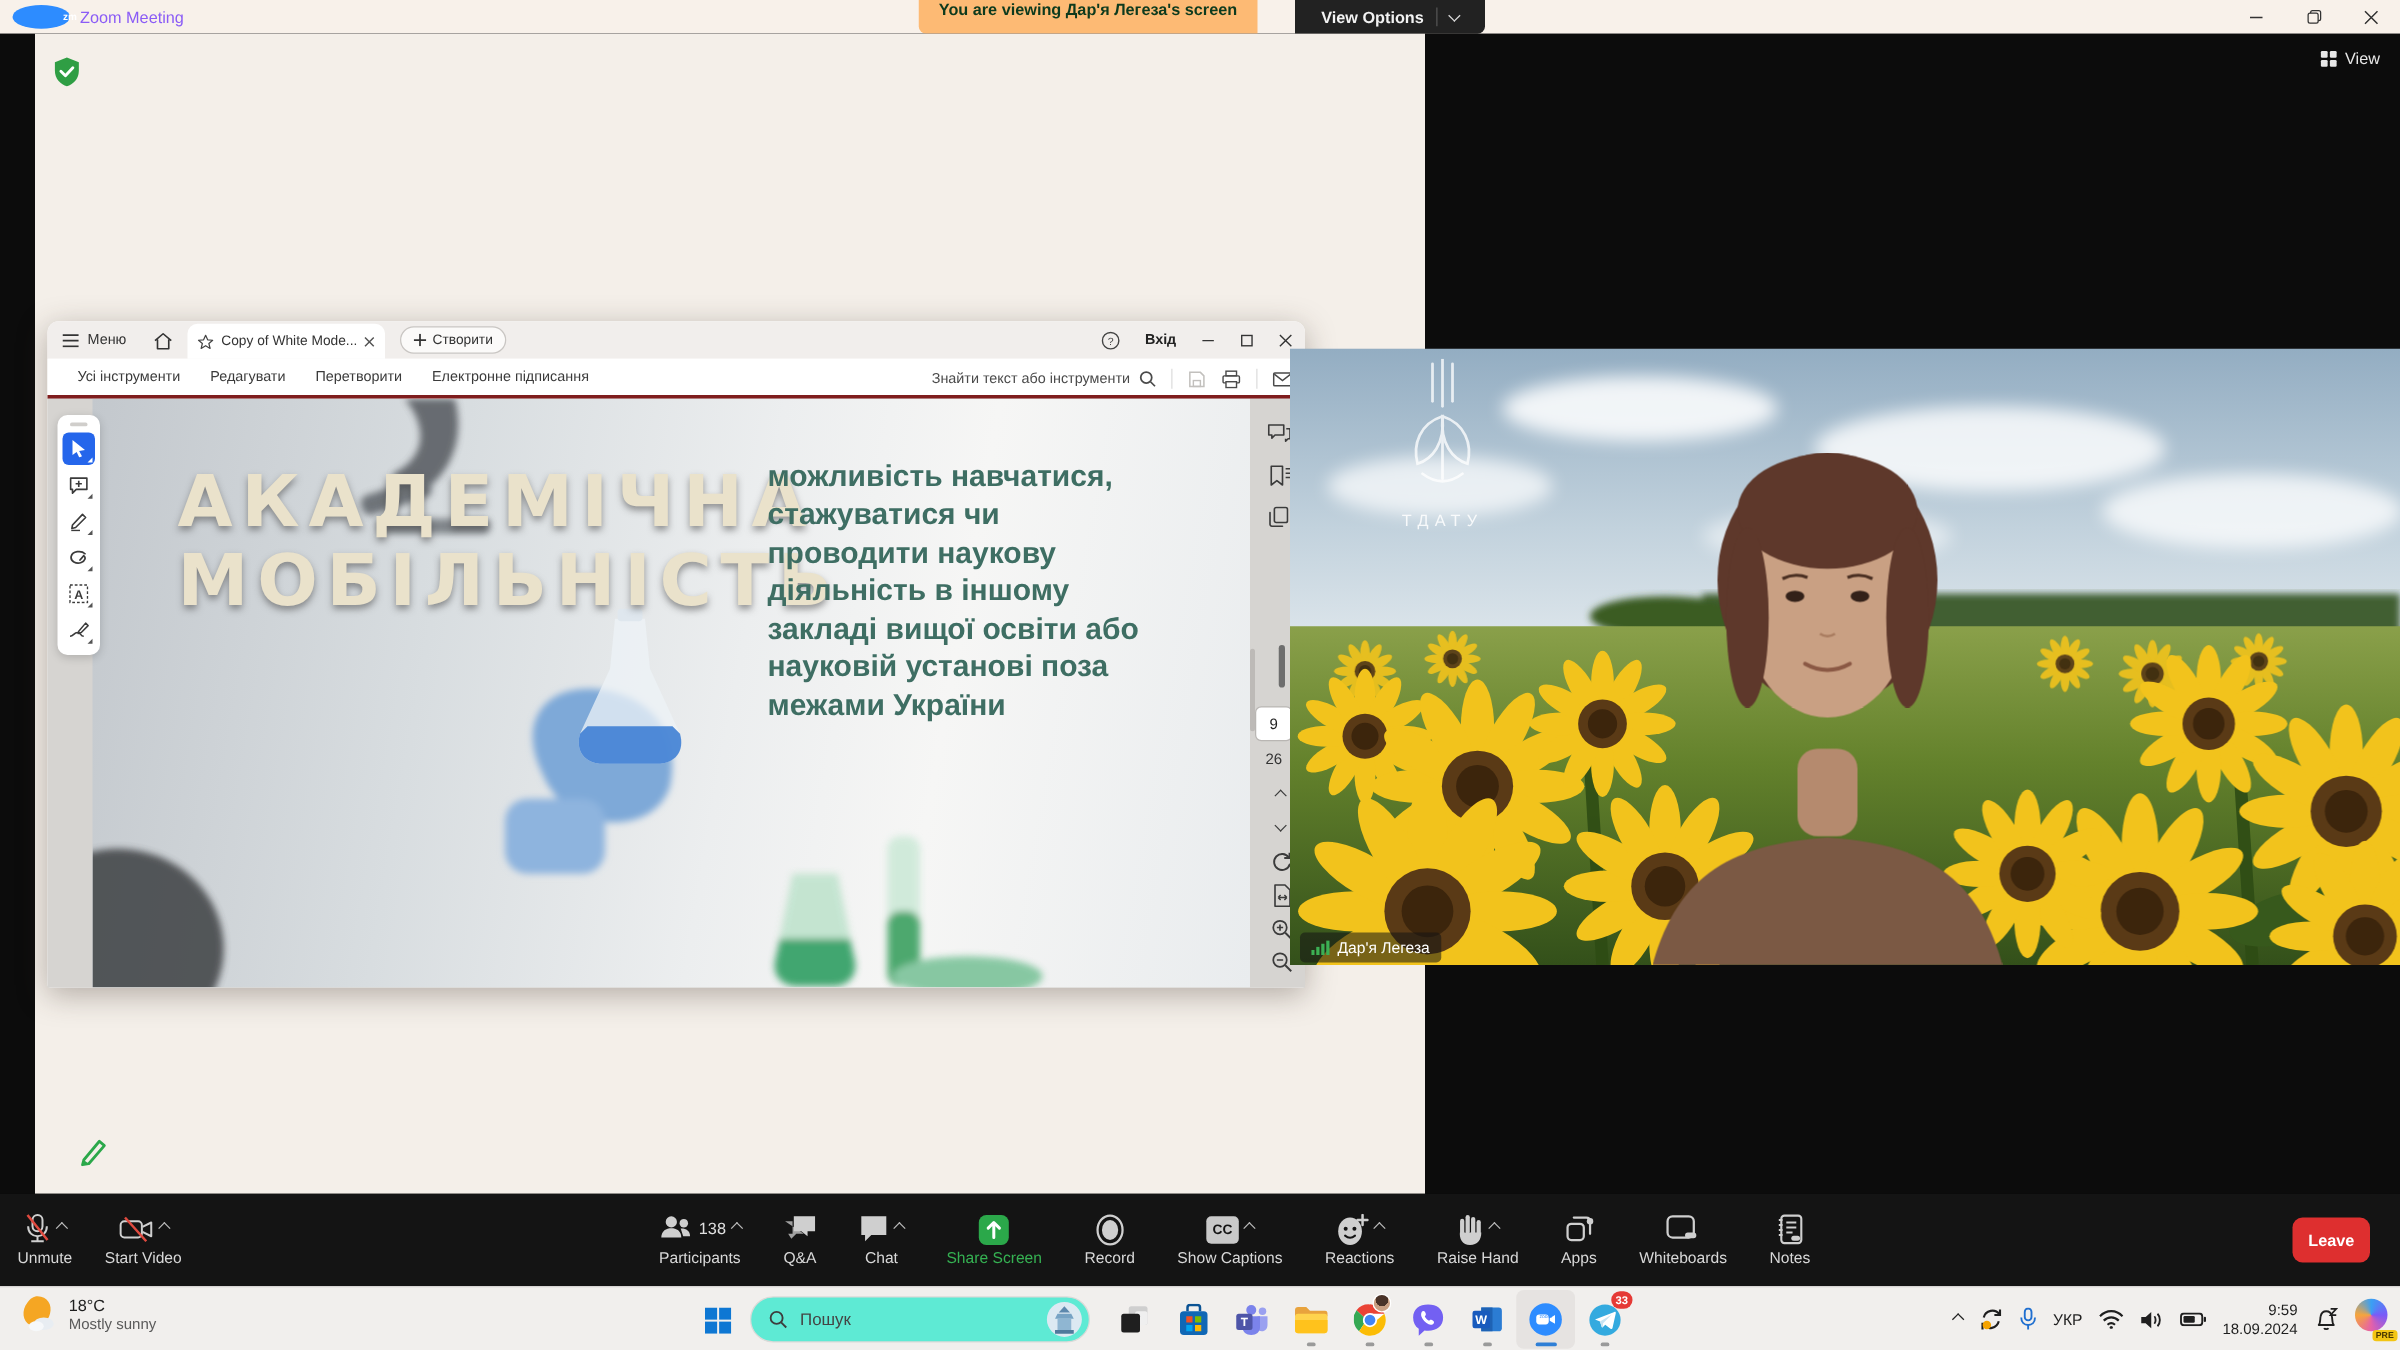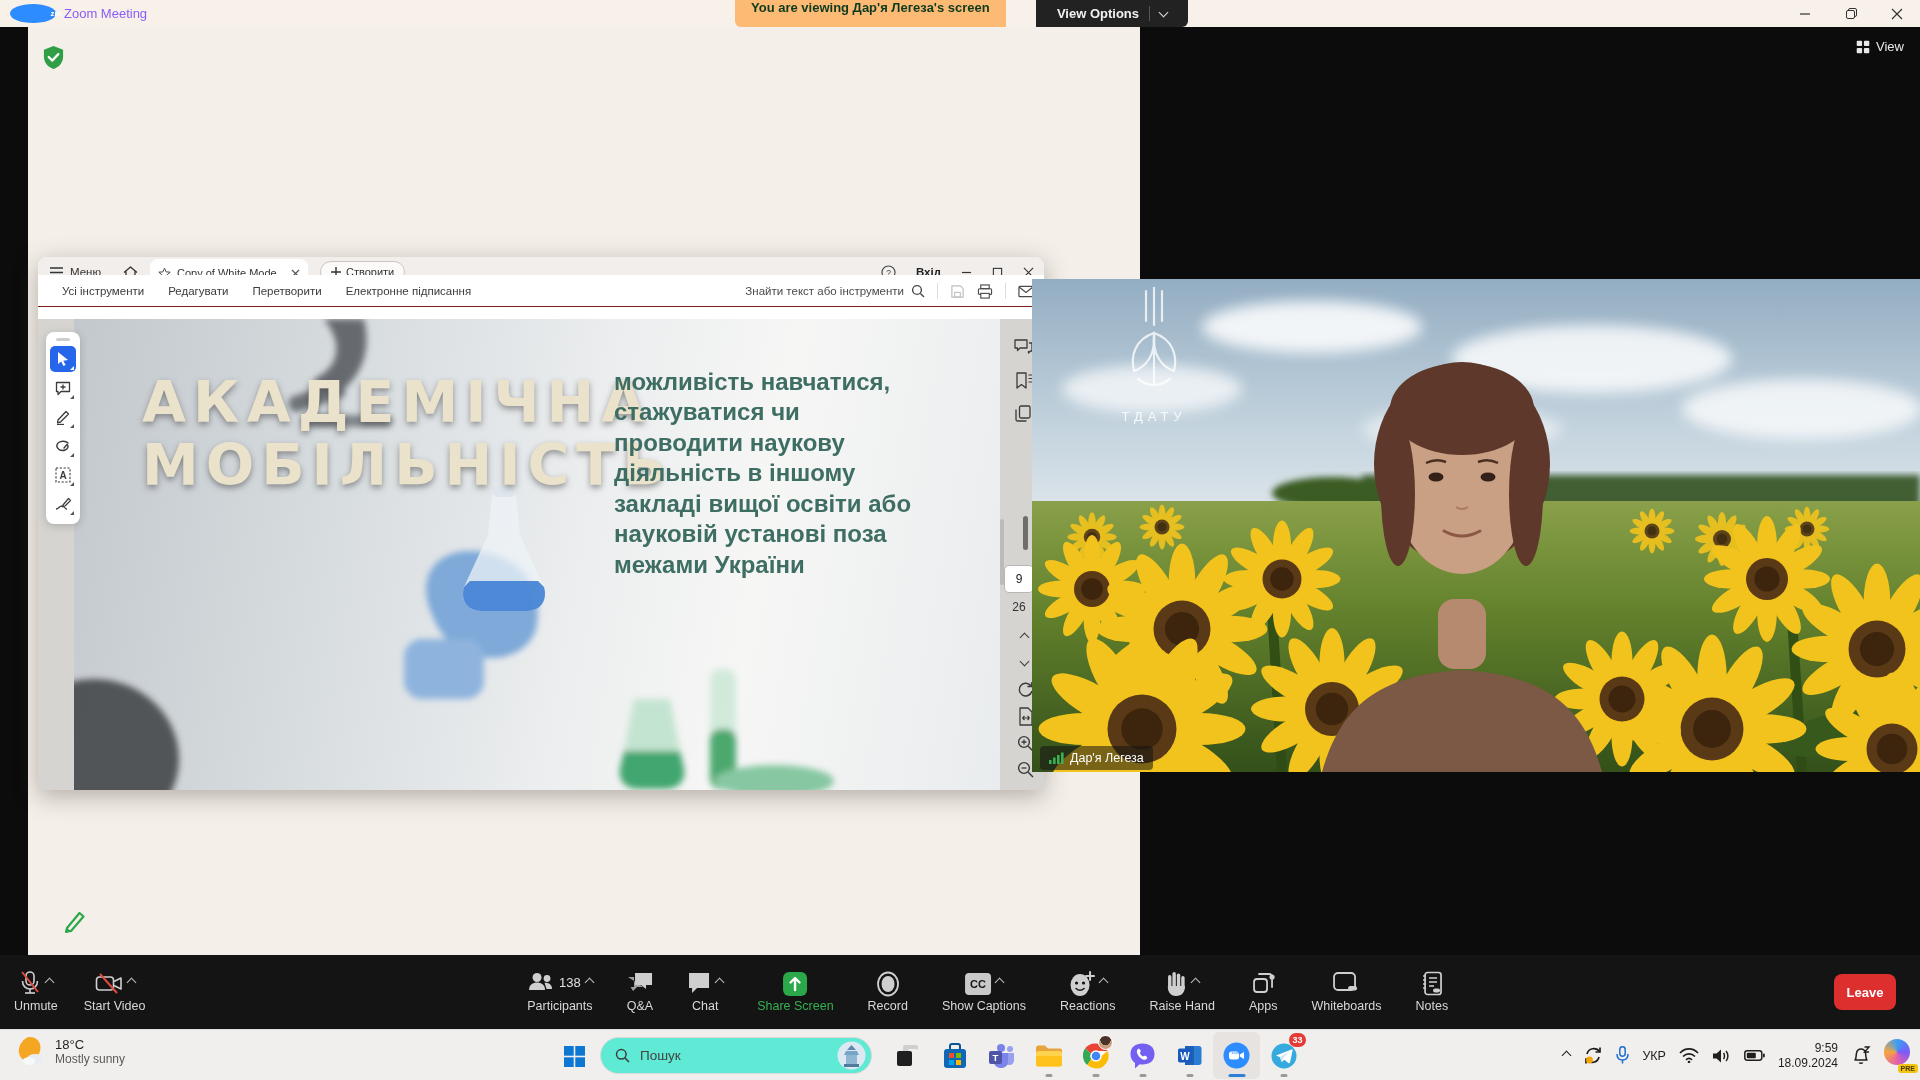--- a/index.html
+++ b/index.html
@@ -40,21 +40,21 @@
   .ac-titlebar { position:absolute; left:0; top:0; width:100%; height:30px; background:#f1eeec; border-radius:9px 9px 0 0; }
   .ac-menu { position:absolute; left:12px; top:0; height:30px; display:flex; align-items:center; gap:7px; color:#333; font-size:11.5px; cursor:pointer; }
   .ac-home { position:absolute; left:80px; top:6px; width:24px; height:19px; display:flex; align-items:center; justify-content:center; }
   .ac-tab { position:absolute; left:112px; top:2px; width:158px; height:28px; background:#fff; border-radius:8px 8px 0 0;
     display:flex; align-items:center; gap:6px; padding:0 8px; }
   .ac-tab-title { font-size:11px; color:#333; white-space:nowrap; overflow:hidden; flex:1; }
   .ac-create { position:absolute; left:282px; top:4px; height:22px; border:1px solid #c9c6c3; border-radius:12px;
     display:flex; align-items:center; gap:5px; padding:0 10px; font-size:11px; color:#333; background:#fbfaf9; cursor:pointer; }
   .ac-right { position:absolute; right:10px; top:0; height:30px; display:flex; align-items:center; gap:20px; }
   .ac-signin { font-size:11.5px; color:#222; font-weight:bold; cursor:pointer; }
-  .ac-toolbar { position:absolute; left:0; top:18px; width:100%; height:32px; background:#fff; border-bottom:1px solid #7f1d1d;
+  .ac-toolbar { position:absolute; left:0; top:30px; width:100%; height:32px; background:#fff; border-bottom:3px solid #7f1d1d;
     display:flex; align-items:center; }
   .ac-tool-item { font-size:11.5px; color:#3b3b3b; margin-left:24px; cursor:pointer; }
   .ac-tb-right { position:absolute; right:10px; top:0; height:32px; display:flex; align-items:center; gap:12px; }
   .ac-search { display:flex; align-items:center; gap:7px; color:#4a4a4a; font-size:11.5px; cursor:pointer; }
   .ac-sep { width:1px; height:16px; background:#ddd; }
 
   .ac-doc { position:absolute; left:0; top:62px; width:100%; height:471px; background:#d6d4d1; overflow:hidden; }
   .slide { position:absolute; left:36px; right:44px; top:0; bottom:0;
     background:linear-gradient(100deg,#c3c8cd 0%,#d8dde0 30%,#eceeef 55%,#f6f6f5 72%,#e9ecee 100%); overflow:hidden; }
   .slide-title { position:absolute; left:68px; top:52px; font-family:"DejaVu Sans",sans-serif;

